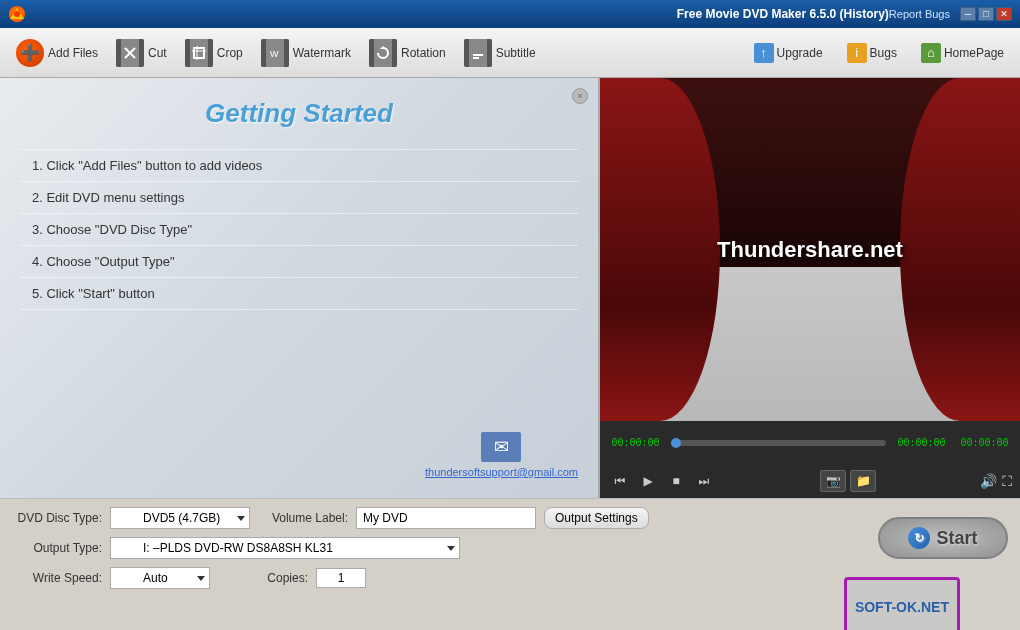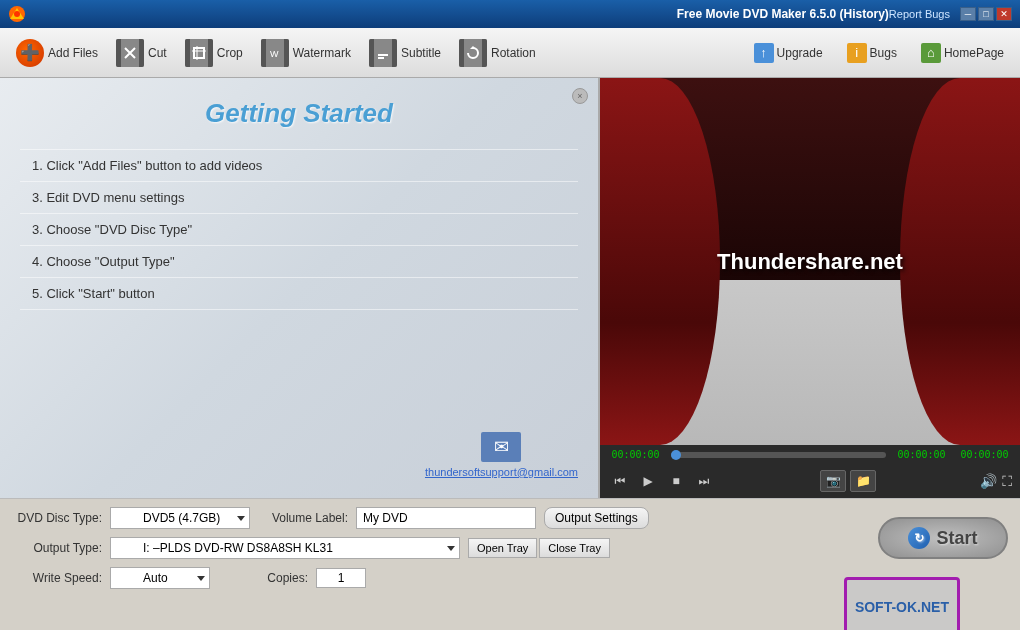--- a/index.html
+++ b/index.html
@@ -280,21 +280,21 @@
       color: white;
       font-size: 22px;
       font-weight: bold;
       text-shadow: 2px 2px 4px rgba(0,0,0,0.8);
       z-index: 10;
       white-space: nowrap;
     }
 
     .video-timeline {
       background: #2a2a2a;
-      padding: 4px 8px;
+      padding: 16px 8px;
       display: flex;
       align-items: center;
       gap: 8px;
       color: #aaa;
       font-size: 10px;
     }
     .time-label { min-width: 55px; text-align: center; color: #00cc00; font-family: monospace; }
     .progress-bar-container {
       flex: 1;
       height: 6px;
@@ -563,34 +563,34 @@
       <div class="tb-icon filmstrip-icon">
         <svg width="14" height="14" viewBox="0 0 14 14">
             <text x="2" y="11" fill="white" font-size="9">W</text>
           </svg>
       </div>
       <span>Watermark</span>
     </div>
     <div class="tool-btn">
       <div class="tb-icon filmstrip-icon">
         <svg width="14" height="14" viewBox="0 0 14 14">
+            <path d="M7 2 A5 5 0 1 1 2 7" fill="none" stroke="white" stroke-width="2"></path>
+            <polygon points="7,0 4,3 10,3" fill="white"></polygon>
+          </svg>
+      </div>
+      <span>Rotation</span>
+    </div>
+    <div class="tool-btn">
+      <div class="tb-icon filmstrip-icon">
+        <svg width="14" height="14" viewBox="0 0 14 14">
             <line x1="2" y1="9" x2="12" y2="9" stroke="white" stroke-width="2"></line>
             <line x1="2" y1="12" x2="8" y2="12" stroke="white" stroke-width="2"></line>
           </svg>
       </div>
       <span>Subtitle</span>
-    </div>
-    <div class="tool-btn">
-      <div class="tb-icon filmstrip-icon">
-        <svg width="14" height="14" viewBox="0 0 14 14">
-            <path d="M7 2 A5 5 0 1 1 2 7" fill="none" stroke="white" stroke-width="2"></path>
-            <polygon points="7,0 4,3 10,3" fill="white"></polygon>
-          </svg>
-      </div>
-      <span>Rotation</span>
     </div>
     <div class="toolbar-right">
       <div class="top-nav-btn">
         <div class="nav-icon upgrade-icon">↑</div>
         <span>Upgrade</span>
       </div>
       <div class="top-nav-btn">
         <div class="nav-icon about-icon">i</div>
         <span>Bugs</span>
       </div>
@@ -601,21 +601,21 @@
     </div>
   </div>
 
   <div id="main-content">
 
     <div id="left-panel">
       <div class="panel-corner">×</div>
       <div class="getting-started-title">Getting Started</div>
       <ul class="steps-list">
         <li class="step-item">1. Click "Add Files" button to add videos</li>
-        <li class="step-item">3. Edit  DVD menu settings</li>
+        <li class="step-item">2. Edit  DVD menu settings</li>
         <li class="step-item">3. Choose "DVD Disc Type"</li>
         <li class="step-item">4. Choose "Output Type"</li>
         <li class="step-item">5. Click "Start" button</li>
       </ul>
       <div class="email-section">
         <div class="email-icon">✉</div>
         <div class="email-link">thundersoftsupport@gmail.com</div>
       </div>
     </div>
 
@@ -669,24 +669,20 @@
           <button class="output-settings-btn">Output Settings</button>
         </div>
 
         <div class="bottom-row">
           <span class="bottom-label">Output Type:</span>
           <div class="select-wrapper" style="flex:1; max-width:350px;">
             <select style="width:100%;">
               <option>I:  –PLDS   DVD-RW DS8A8SH  KL31</option>
             </select>
             <span class="dropdown-arrow"></span>
-          </div>
-          <div class="tray-btns">
-            <button class="tray-btn">Open Tray</button>
-            <button class="tray-btn">Close Tray</button>
           </div>
         </div>
 
         <div class="bottom-row">
           <span class="bottom-label">Write Speed:</span>
           <div class="select-wrapper" style="width:100px;">
             <select>
               <option>Auto</option>
               <option>1x</option>
               <option>2x</option>

